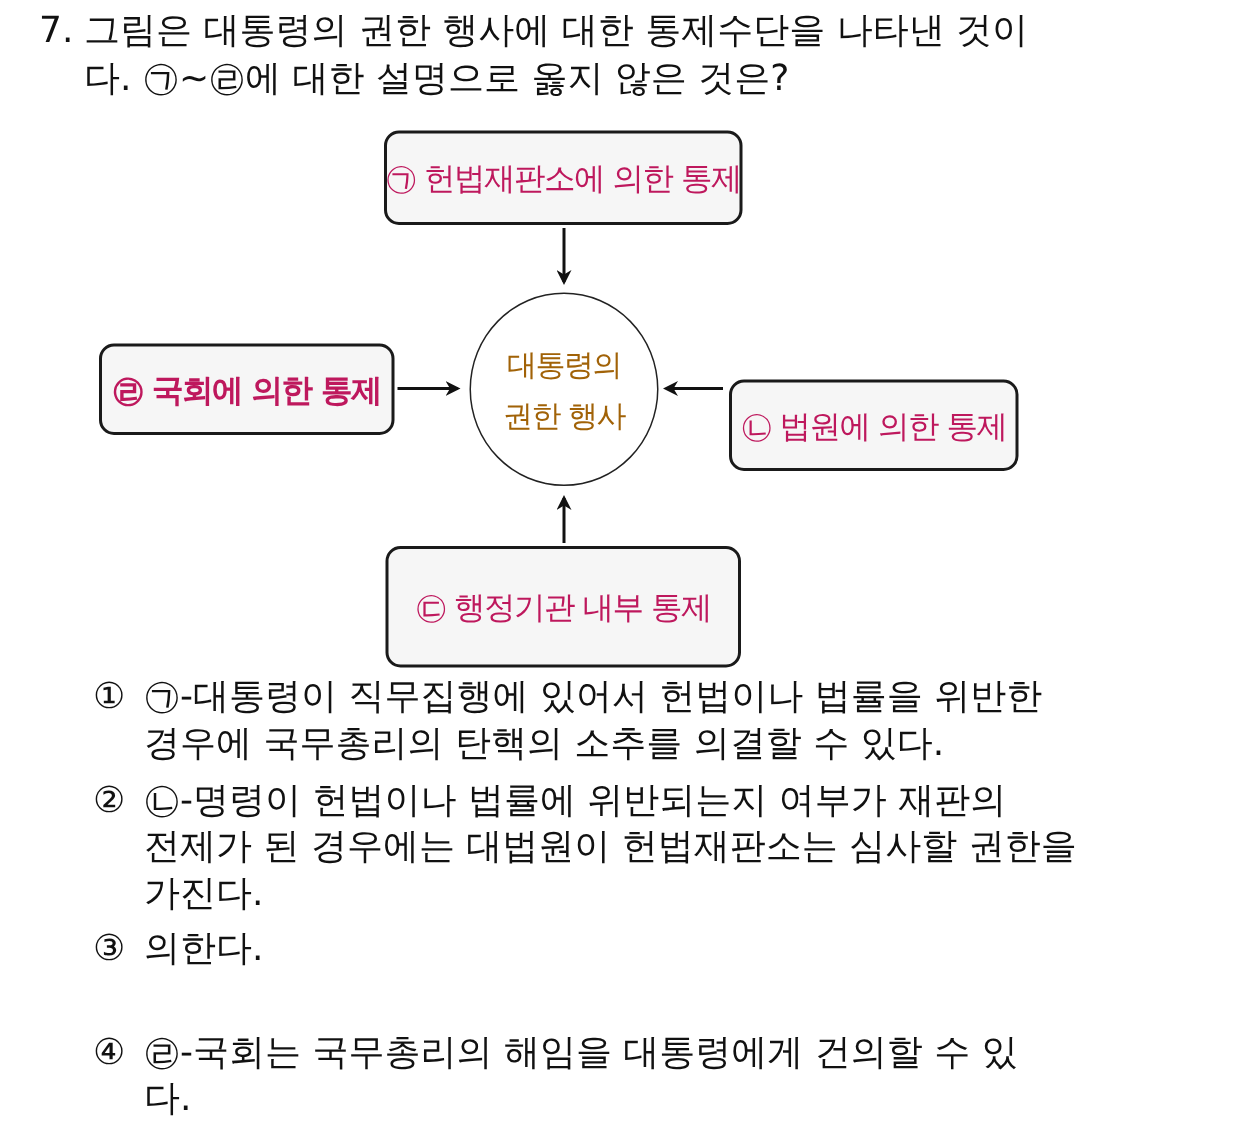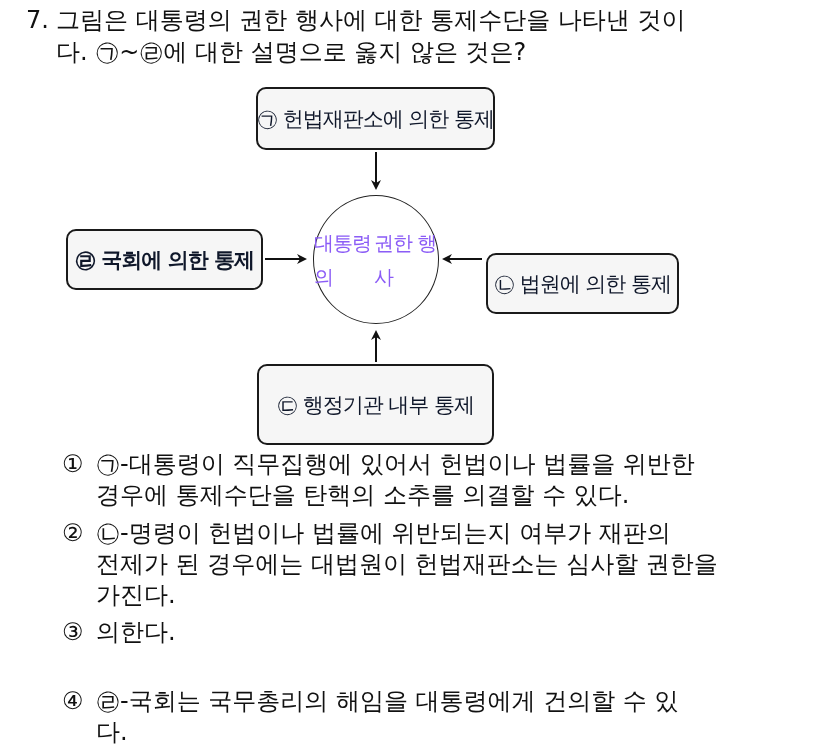--- a/index.html
+++ b/index.html
@@ -5,31 +5,31 @@
   html, body { margin: 0; padding: 0; background: #ffffff; }
   body { width: 826px; height: 753px; position: relative; overflow: hidden;
          font-family: "DejaVu Sans", sans-serif; color: #111; }
   .q { position: absolute; font-size: 24px; line-height: 30px; white-space: nowrap; }
   .q-num { left: 26px; top: 5px; }
   .q-line1 { left: 56px; top: 5px; }
   .q-line2 { left: 56px; top: 37px; }
 
   .box { position: absolute; border: 2px solid #1a1a1a; border-radius: 10px;
          background: #f6f6f6; display: flex; align-items: center; justify-content: center;
-         font-size: 21px; color: #0f172a; white-space: nowrap; box-sizing: border-box;
+         font-size: 21px; color: #be185d; white-space: nowrap; box-sizing: border-box;
          letter-spacing: -1px; }
   .box-top { left: 256px; top: 87px; width: 239px; height: 63px; }
   .box-left { left: 66px; top: 229px; width: 197px; height: 61px; font-weight: bold; }
   .box-right { left: 486px; top: 229px; width: 193px; height: 61px; margin-top: 24px; }
   .box-bottom { left: 257px; top: 364px; width: 237px; height: 81px; }
 
   .circle { position: absolute; left: 313px; top: 195px; width: 126px; height: 129px;
             border: 1.5px solid #222; border-radius: 50%; box-sizing: border-box;
-            display: flex; flex-direction: row; align-items: center; justify-content: center;
-            font-size: 20px; line-height: 34px; color: #8b5cf6; background: #fff; letter-spacing: -1px; }
+            display: flex; flex-direction: column; align-items: center; justify-content: center;
+            font-size: 20px; line-height: 34px; color: #a16207; background: #fff; letter-spacing: -1px; }
 
   svg.arrows { position: absolute; left: 0; top: 0; }
 
   .opt { position: absolute; left: 62px; font-size: 24px; line-height: 31px; white-space: nowrap; }
   .opt .mark { display: inline-block; width: 36px; }
   .opt .cont { position: absolute; left: 34px; }
   .opt1 { top: 449px; }
   .opt2 { top: 518px; }
   .opt3 { top: 617px; }
   .opt4 { top: 686px; }
@@ -63,21 +63,21 @@
   <div class="circle">
     <span>대통령의</span>
     <span>권한 행사</span>
   </div>
 </div>
 
 <div class="opt opt1">
   <span class="mark">①</span>
   <span class="cont">
     <span class="line">㉠-대통령이 직무집행에 있어서 헌법이나 법률을 위반한</span>
-    <span class="line">경우에 통제수단을 탄핵의 소추를 의결할 수 있다.</span>
+    <span class="line">경우에 국무총리의 탄핵의 소추를 의결할 수 있다.</span>
   </span>
 </div>
 
 <div class="opt opt2">
   <span class="mark">②</span>
   <span class="cont">
     <span class="line">㉡-명령이 헌법이나 법률에 위반되는지 여부가 재판의</span>
     <span class="line">전제가 된 경우에는 대법원이 헌법재판소는 심사할 권한을</span>
     <span class="line">가진다.</span>
   </span>

